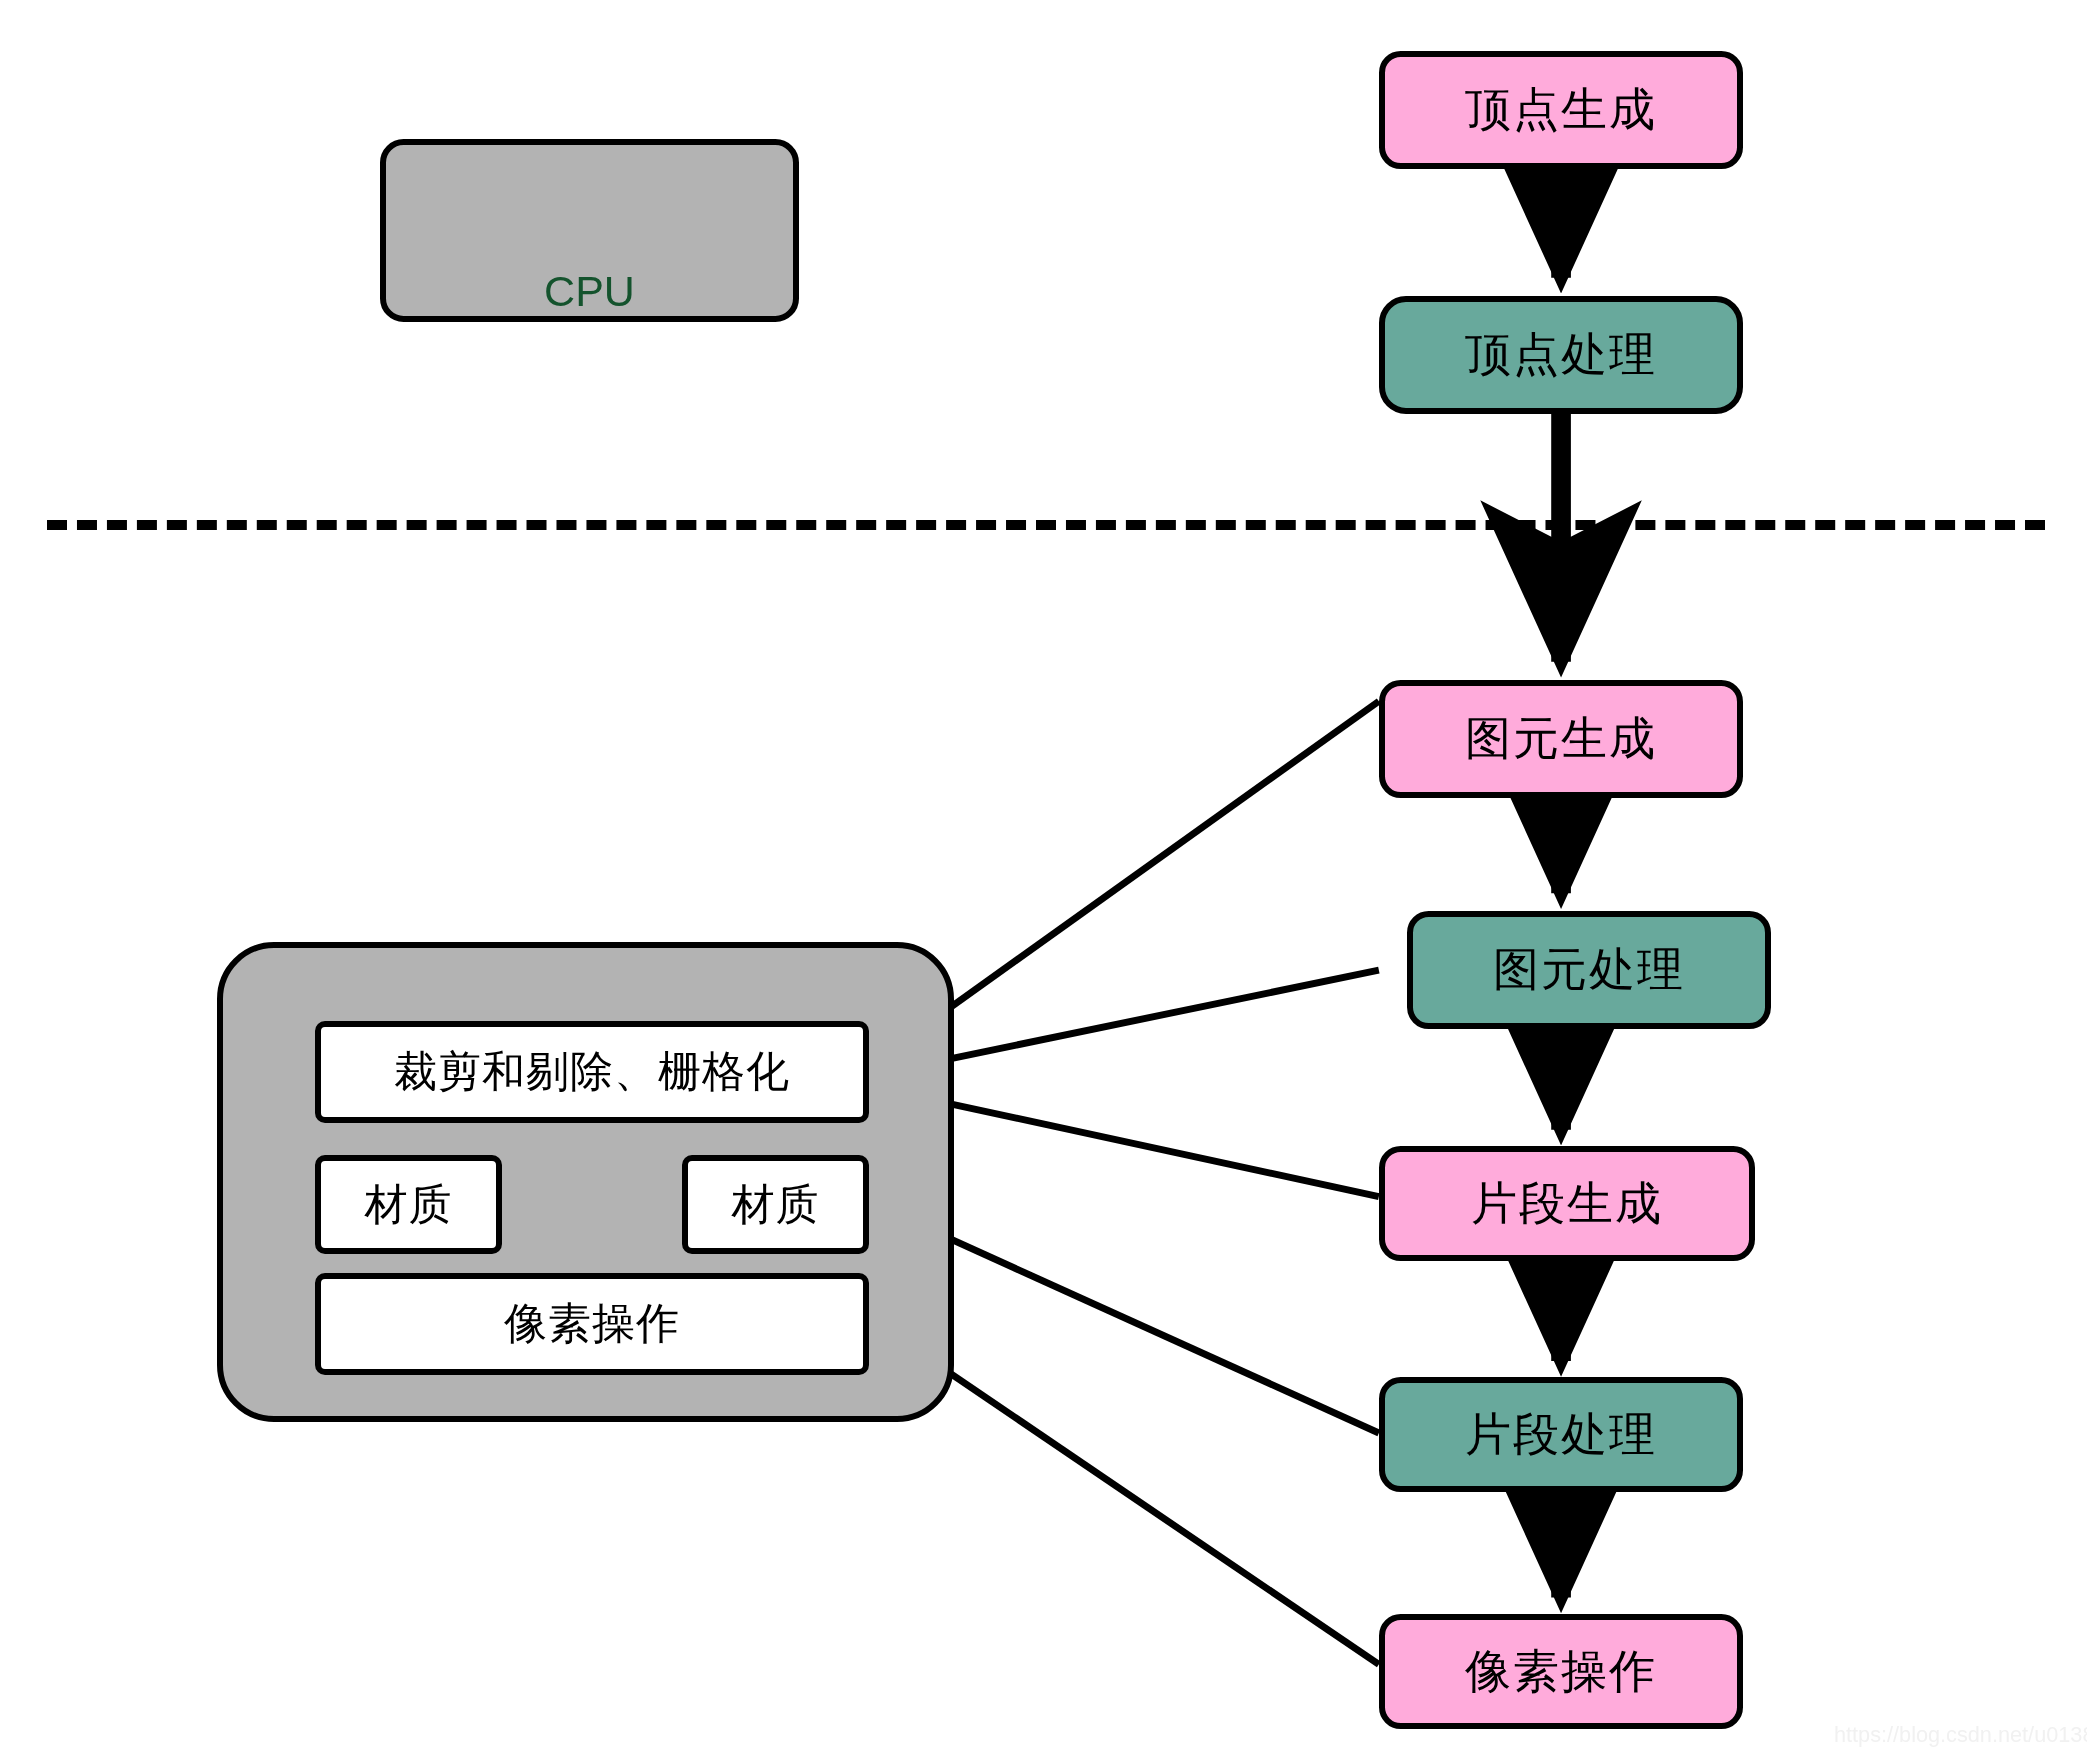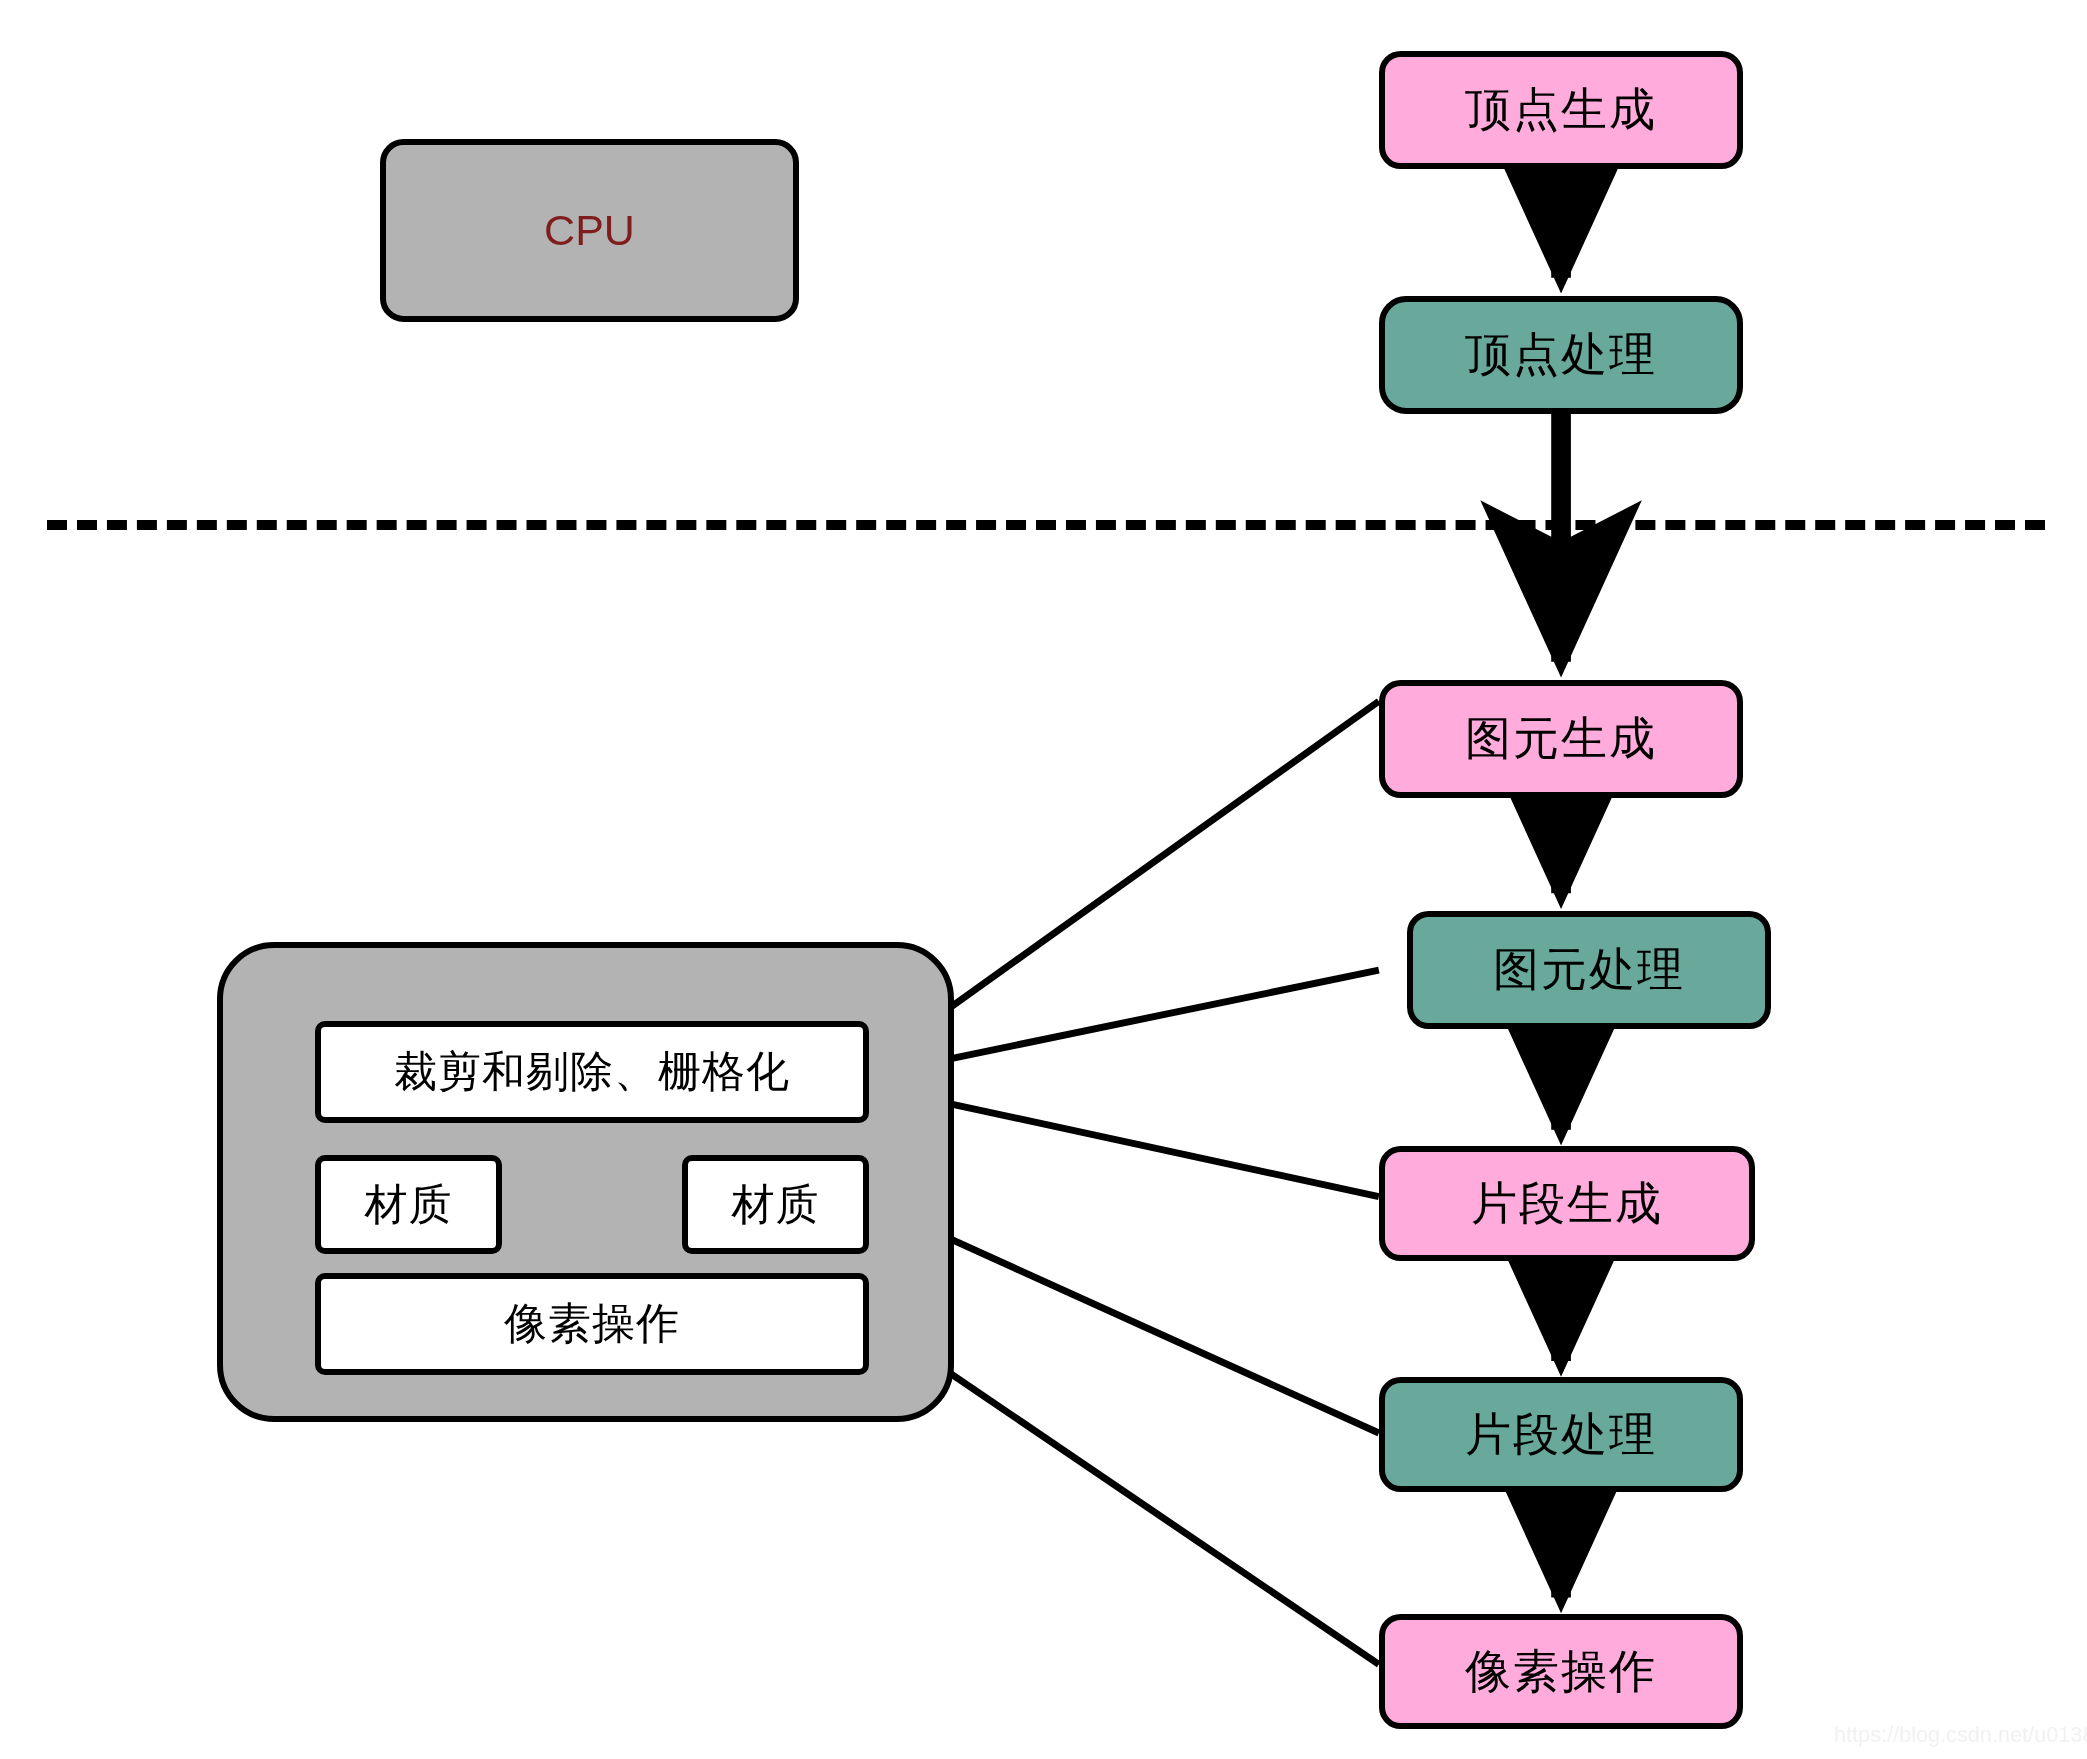--- a/index.html
+++ b/index.html
@@ -43,24 +43,24 @@
   .stage.teal  { background: #68a99c; }
 
   
   .cpu-block {
     position: absolute;
     box-sizing: border-box;
     background: #b3b3b3;
     border: 6.9px solid #000000;
     border-radius: 23.6px;
     display: flex;
-    align-items: center;
+    align-items: flex-end;
     justify-content: center;
     font-size: 43px;
-    color: #7f1d1d;
+    color: #14532d;
     z-index: 5;
   }
 
   
   .gpu-block {
     position: absolute;
     box-sizing: border-box;
     background: #b3b3b3;
     border: 6.9px solid #000000;
     border-radius: 57px;

